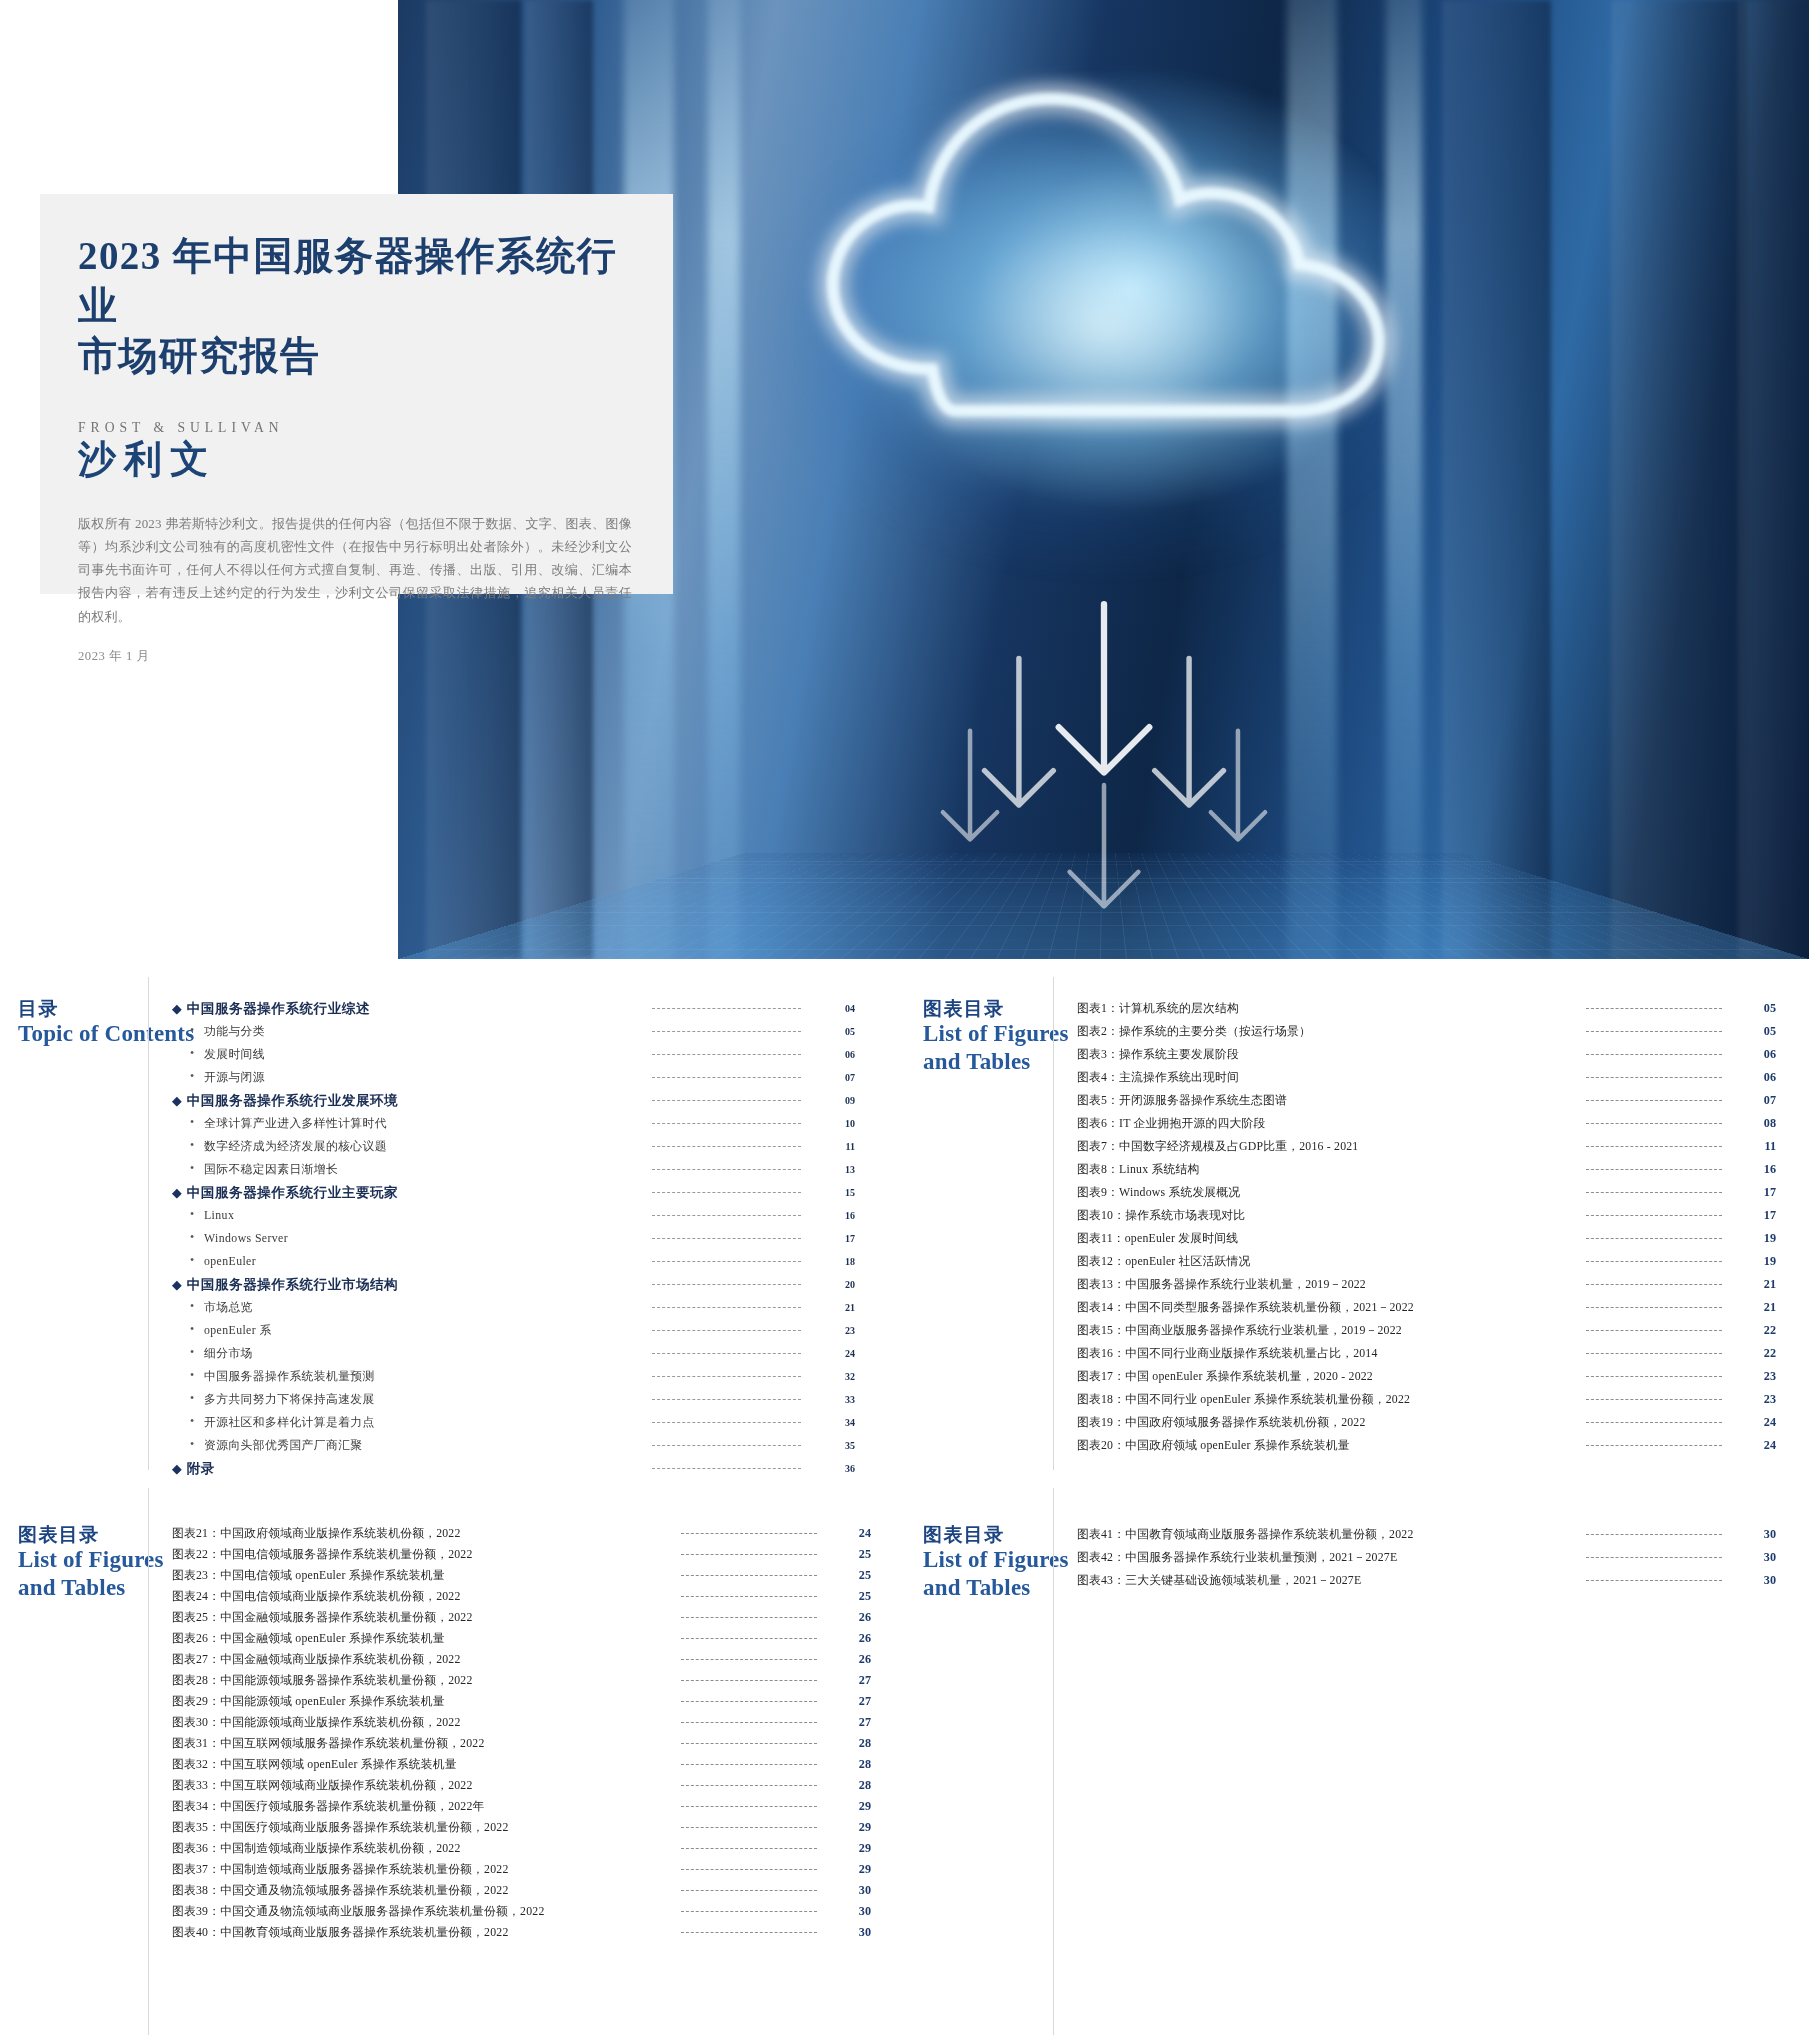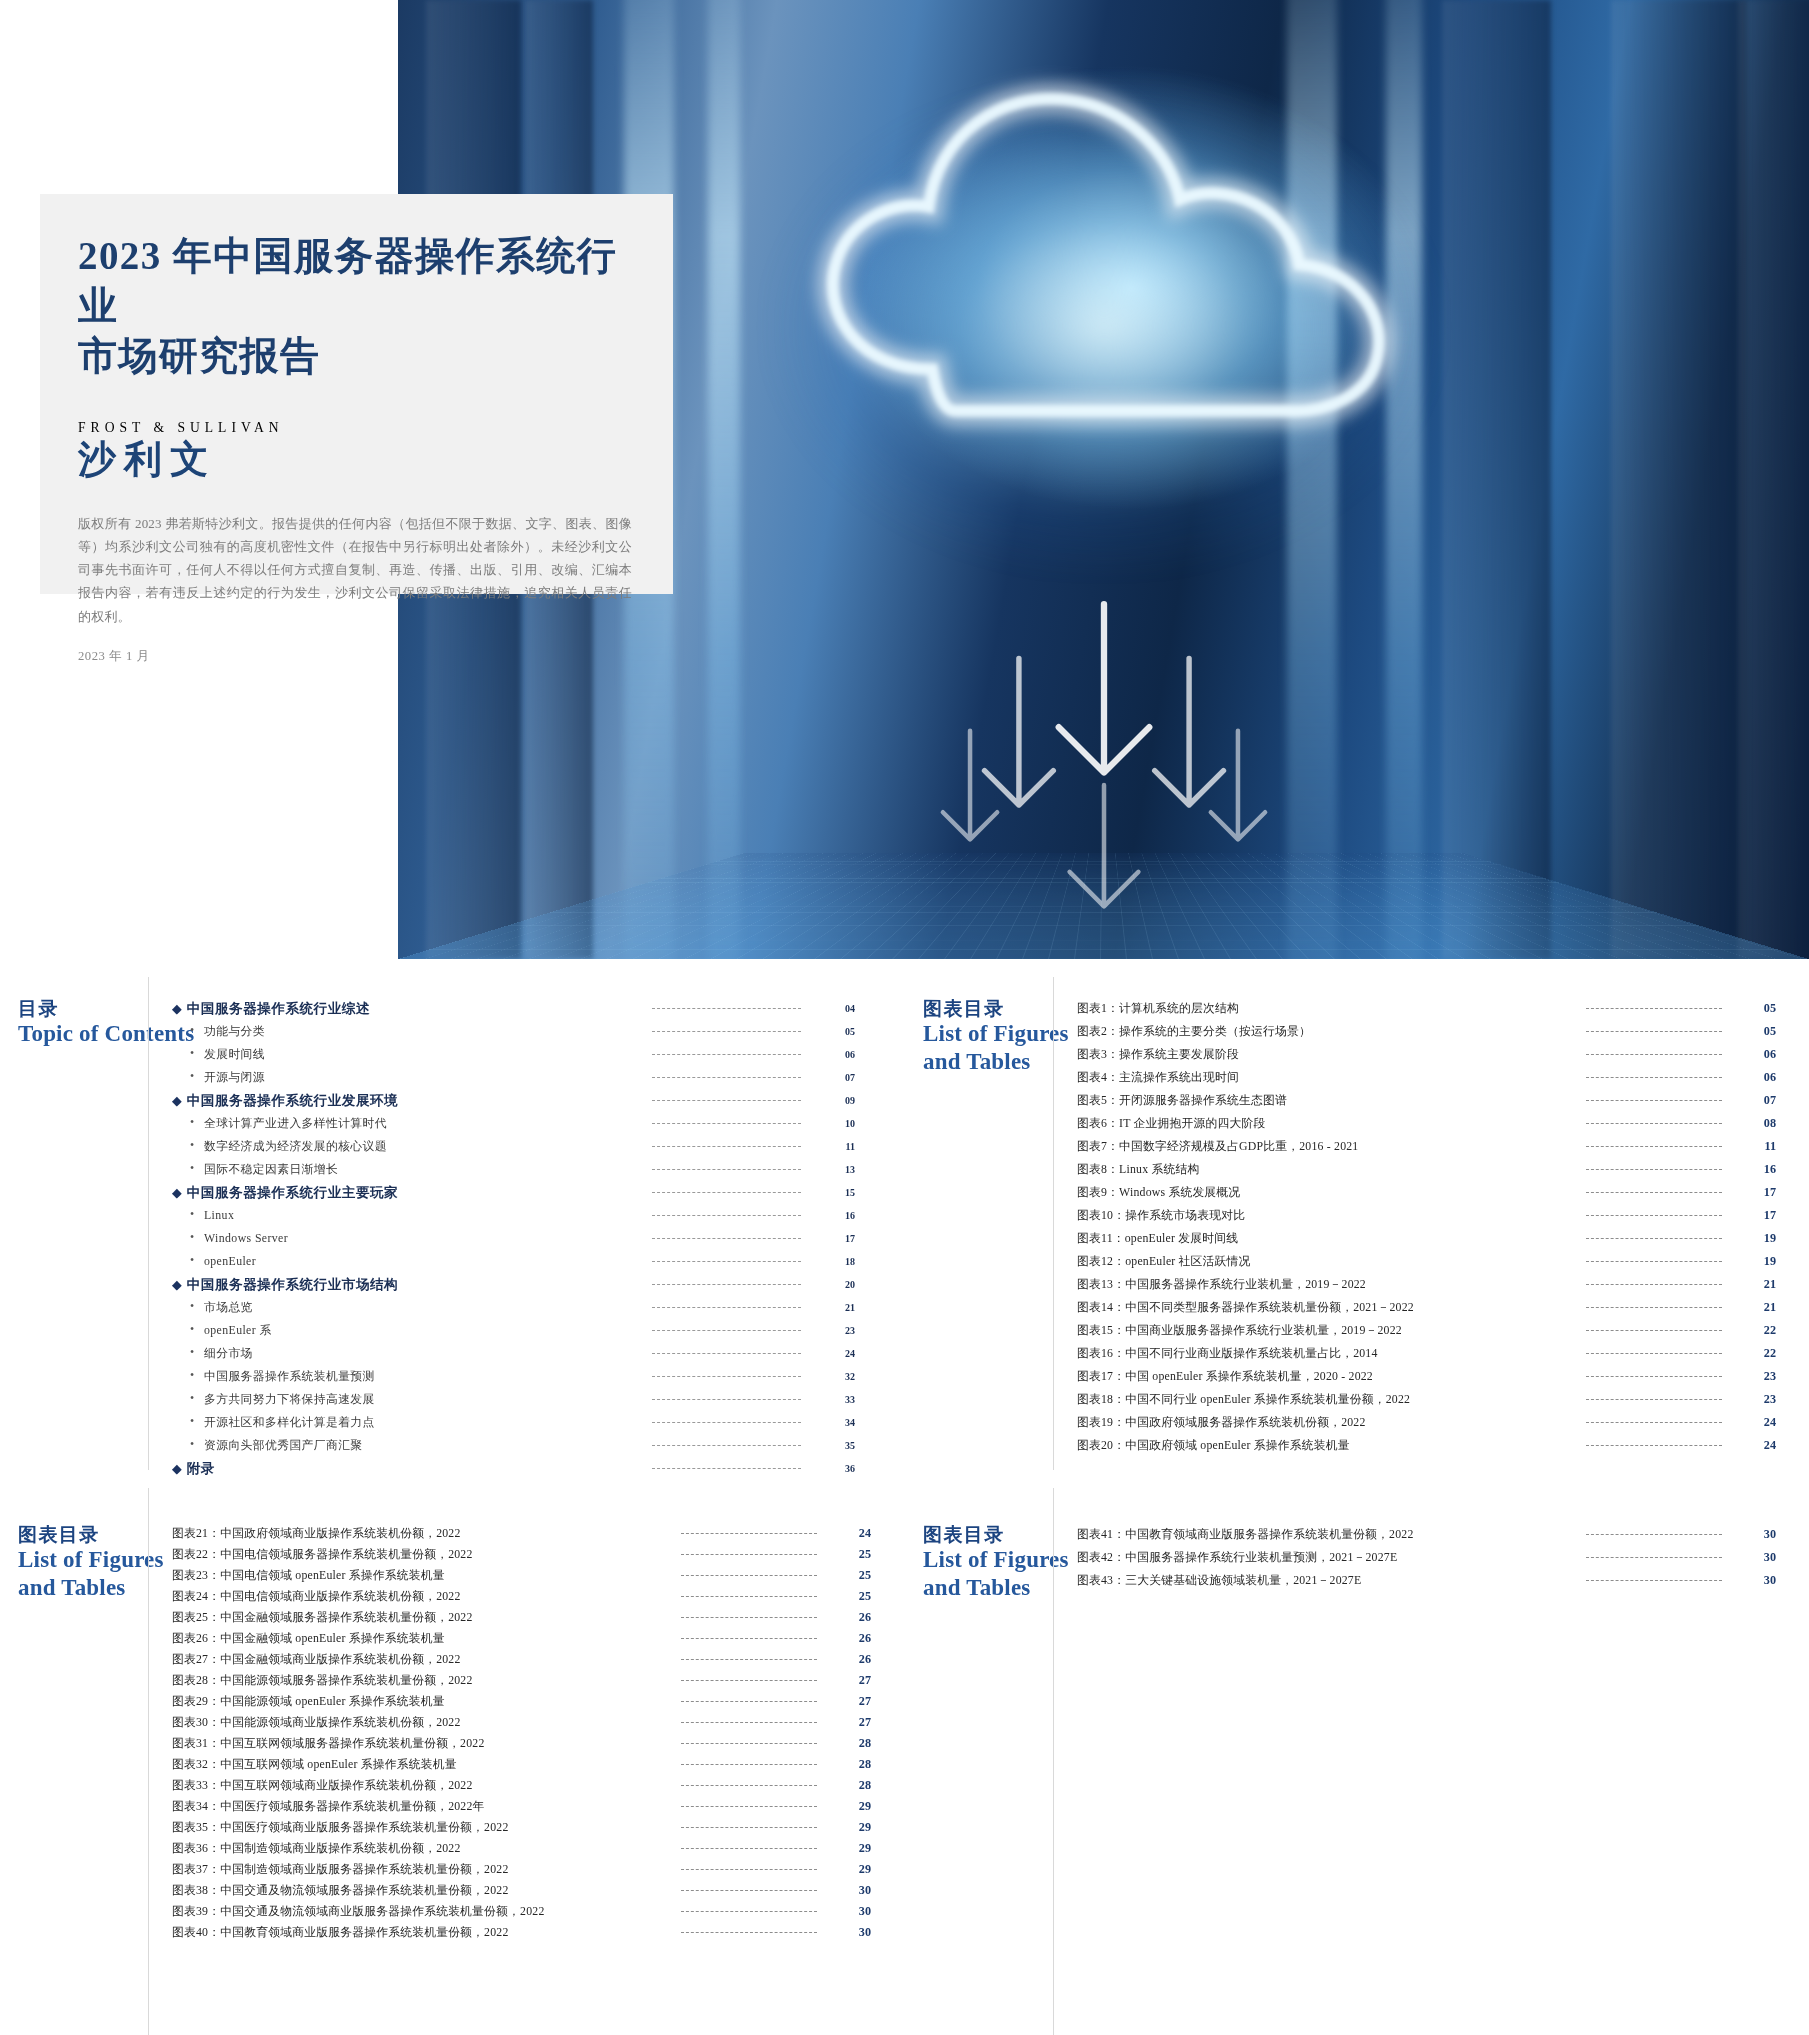--- a/index.html
+++ b/index.html
@@ -57,21 +57,21 @@
     padding: 37px 38px 0 38px;
     margin-left: 40px;
   }
   .cover-title {
     color: #1d3f6e; font-size: 39px; line-height: 1.28; font-weight: 700;
     letter-spacing: 1.4px;
     font-family: "Liberation Serif", "DejaVu Serif", serif;
   }
   .brand { margin-top: 39px; }
   .brand-en {
-    color: #000000; font-size: 13.6px; letter-spacing: 5px; font-weight: 400;
+    color: #737373; font-size: 13.6px; letter-spacing: 5px; font-weight: 400;
     font-family: "Liberation Serif", "DejaVu Serif", serif;
   }
   .brand-cn {
     color: #1d4477; font-size: 38px; font-weight: 700; letter-spacing: 8.1px;
     margin-top: 4.5px; line-height: 1.05;
   }
   .copyright {
     margin-top: 32px; color: #7c7c7c; font-size: 13px; line-height: 1.78;
     text-align: justify; width: 554px; letter-spacing: 0.2px;
   }

